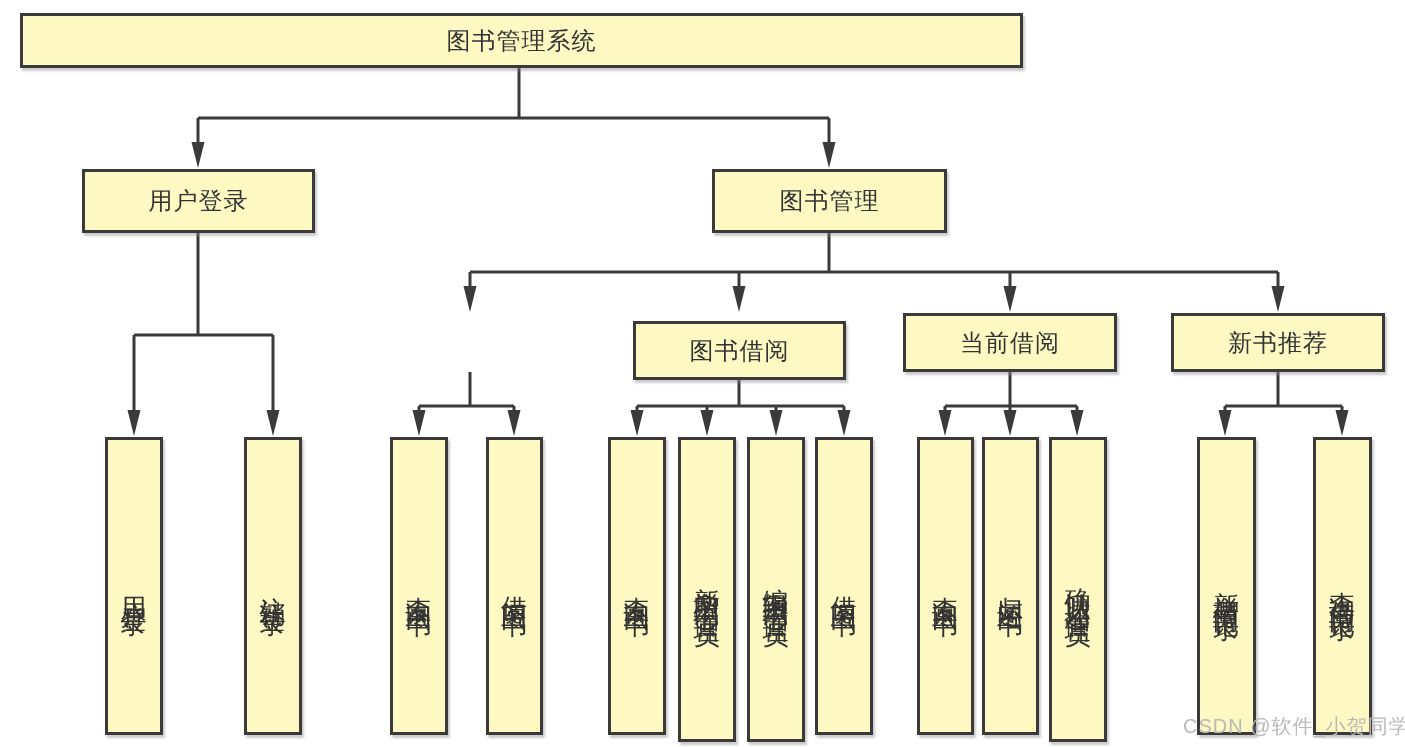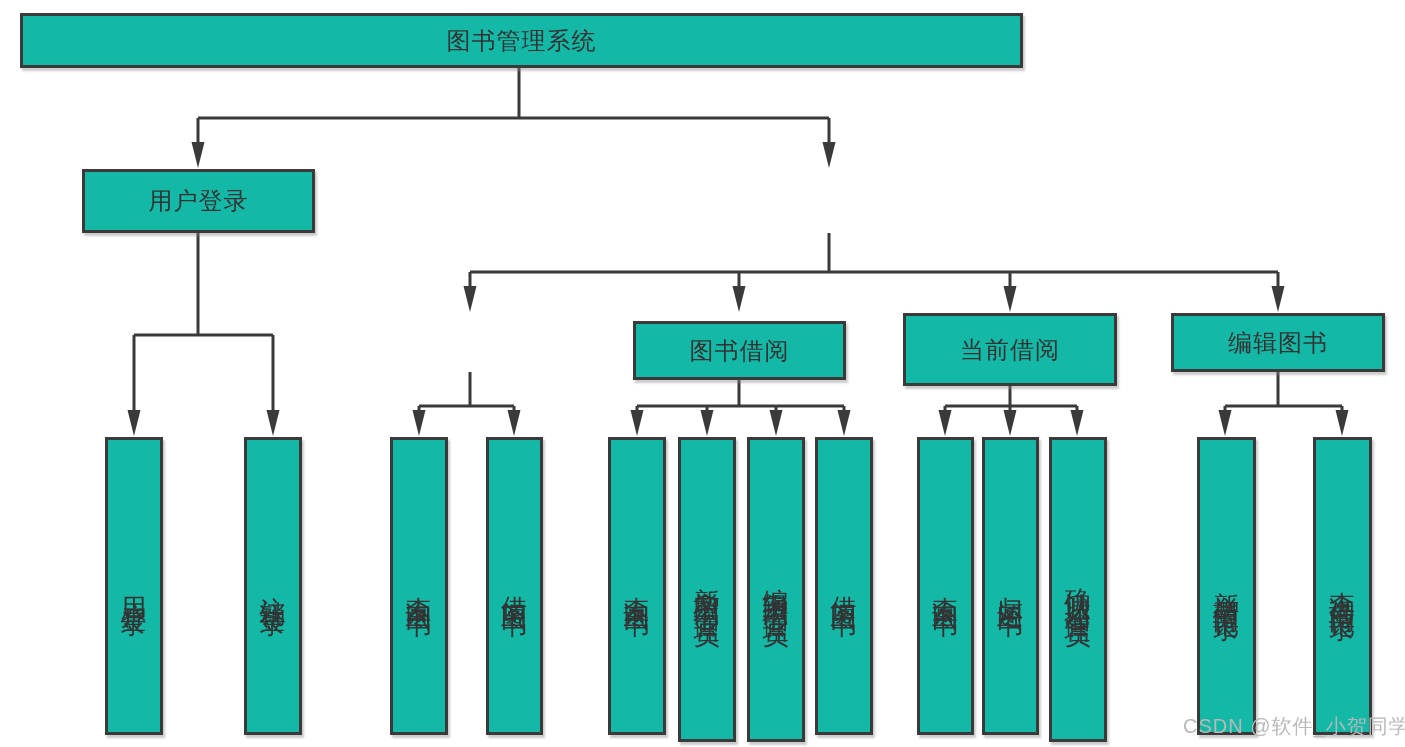--- a/index.html
+++ b/index.html
@@ -19,21 +19,21 @@
     width: 1405px; height: 747px;
   }
   .connectors path {
     fill: none;
     stroke: #3a3a3a;
     stroke-width: 3;
   }
   .connectors polygon { fill: #3a3a3a; }
   .node {
     position: absolute;
-    background: #14b8a6;
+    background: #fef9c3;
     border: 3px solid #3a3a3a;
     display: flex;
     align-items: center;
     justify-content: center;
     font-size: 24px;
     letter-spacing: 1px;
     box-shadow: 2px 3px 2px rgba(140,140,140,0.45);
     white-space: nowrap;
   }
   .leaf { top: 437px; height: 298px; }
@@ -101,24 +101,25 @@
     <g>
       <path d="M1278 372 V406 M1225 406 H1342 M1225 406 V412 M1342 406 V412"></path>
       <polygon points="1218.5,410 1231.5,410 1225,436"></polygon>
       <polygon points="1335.5,410 1348.5,410 1342,436"></polygon>
     </g>
   </svg>
 
   <div class="node" style="left:20px; top:13px; width:1003px; height:55px;">图书管理系统</div>
 
   <div class="node" style="left:82px; top:169px; width:233px; height:64px;">用户登录</div>
+  <div class="node" style="left:712px; top:169px; width:235px; height:64px;">图书管理</div>
 
   <div class="node" style="left:633px; top:313px; width:213px; height:59px;margin-top:8px;">图书借阅</div>
-  <div class="node" style="left:903px; top:313px; width:214px; height:73px;">当前借阅</div>
-  <div class="node" style="left:1171px; top:313px; width:214px; height:59px;">编辑图书</div>
+  <div class="node" style="left:903px; top:313px; width:214px; height:59px;">当前借阅</div>
+  <div class="node" style="left:1171px; top:313px; width:214px; height:59px;">新书推荐</div>
 
   <div class="node leaf" style="left:105px; width:58px;">
     <span class="vtext">用户登录</span>
   </div>
   <div class="node leaf" style="left:244px; width:58px;">
     <span class="vtext">注销登录</span>
   </div>
 
   <div class="node leaf" style="left:390px; width:58px;">
     <span class="vtext">查询图书</span>

